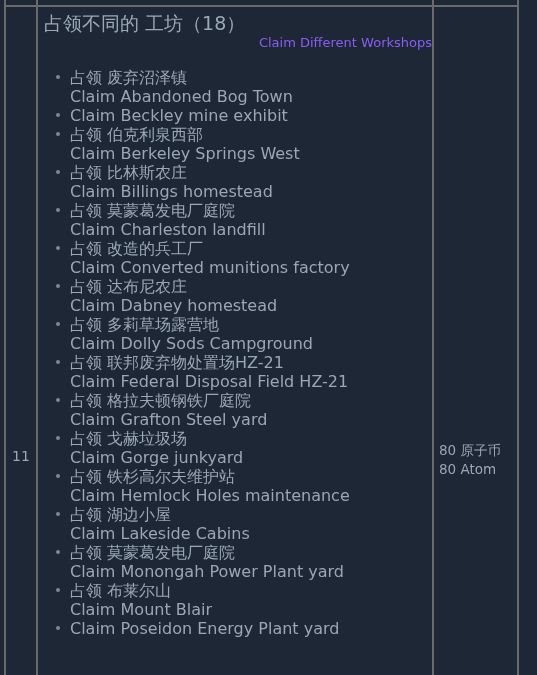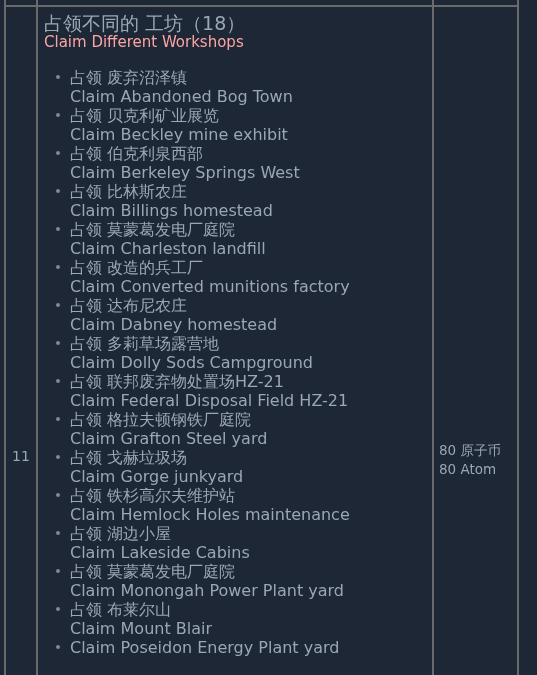--- a/index.html
+++ b/index.html
@@ -85,24 +85,25 @@
   .title-block {
     padding: 8px 0 0 6px;
   }
   .title-cn {
     color: #9aa7b4;
     font-size: 19px;
     line-height: 19px;
     white-space: nowrap;
   }
   .title-en {
-    color: #fca5a5;
-    font-size: 15px;
-    line-height: 19px;
-    white-space: nowrap;
+    color: #8b5cf6;
+    font-size: 13px;
+    line-height: 19px;
+    white-space: nowrap;
+    text-align: right;
   }
 
   ul.obj-list {
     list-style: none;
     margin: 16px 0 0 0;
     padding: 0 0 0 32px;
   }
   ul.obj-list li {
     position: relative;
     margin: 0;
@@ -190,21 +191,20 @@
       </div>
 
       <ul class="obj-list">
         <li>
           <span class="bullet"></span>
           <div class="obj-cn">占领 废弃沼泽镇</div>
           <div class="obj-en">Claim Abandoned Bog Town</div>
         </li>
         <li>
           <span class="bullet"></span>
-          <div class="obj-cn">占领 贝克利矿业展览</div>
           <div class="obj-en">Claim Beckley mine exhibit</div>
         </li>
         <li>
           <span class="bullet"></span>
           <div class="obj-cn">占领 伯克利泉西部</div>
           <div class="obj-en">Claim Berkeley Springs West</div>
         </li>
         <li>
           <span class="bullet"></span>
           <div class="obj-cn">占领 比林斯农庄</div>

